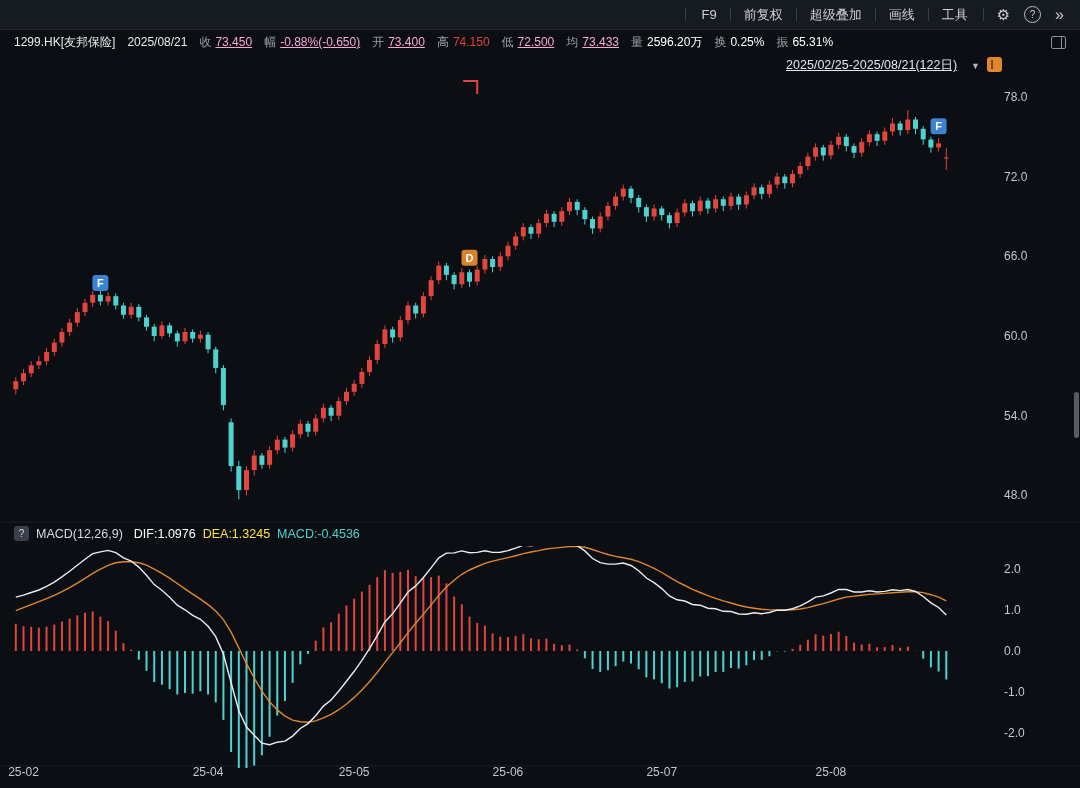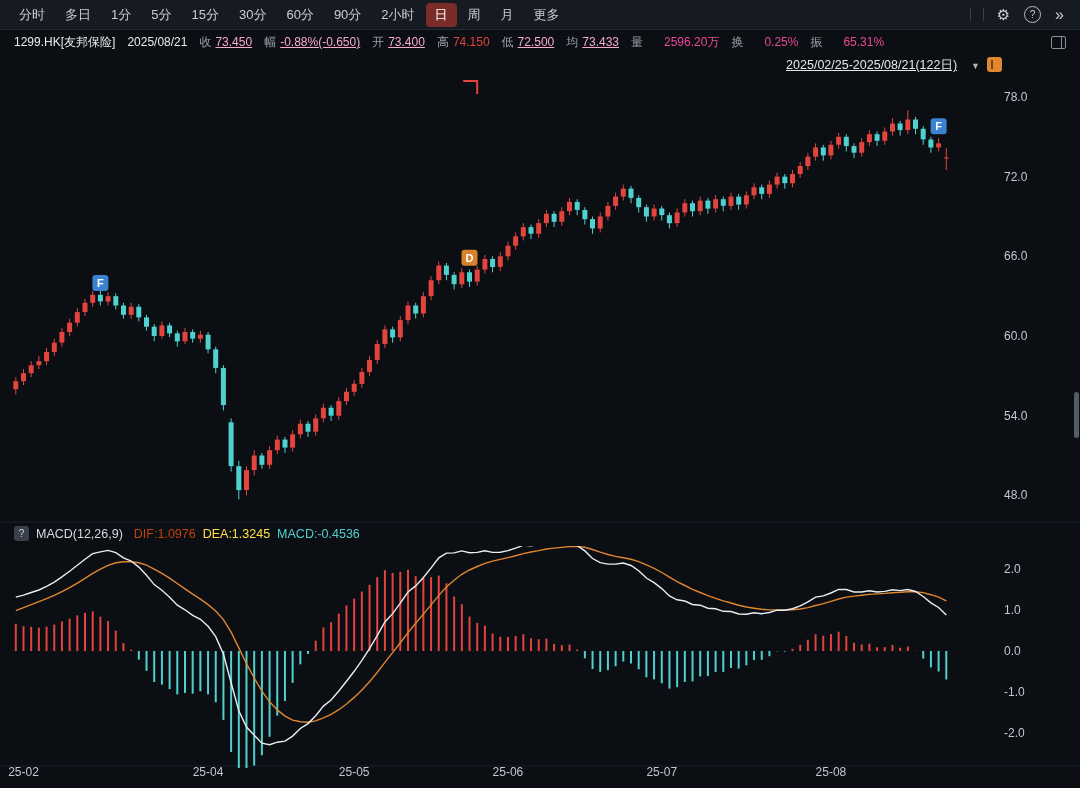--- a/index.html
+++ b/index.html
@@ -30,21 +30,21 @@
   .infobar{
     height:24px;display:flex;align-items:center;gap:12px;
     padding:0 14px;font-size:12px;background:#0b0e13;
   }
   .sym,.date{color:#e8eaee;}
   .fields{display:flex;align-items:center;gap:12px;}
   .fld{display:flex;align-items:center;}
   .lab{color:#9aa0aa;margin-right:4px;}
   .val.up{color:#e2443e;}
   .val.dn{color:#f9a8d4;text-decoration:underline;}
-  .val.flat{color:#ec4899;margin-left:17px;}
+  .val.flat{color:#ffffff;}
   .win-icon{margin-left:auto;width:13px;height:11px;border:1px solid #8a8f98;border-radius:2px;
     position:relative;cursor:pointer;flex:none;}
   .win-icon span{position:absolute;right:3px;top:0;bottom:0;width:0;border-left:1px solid #8a8f98;}
   
   .chart-area{position:relative;width:1080px;height:734px;}
   .chart-area svg{position:absolute;left:0;top:0;}
   .range-ctrl{
     position:absolute;top:3px;right:100px;display:flex;align-items:center;gap:14px;
     font-size:12.5px;color:#e3e6eb;cursor:pointer;
   }
@@ -55,51 +55,47 @@
     background:#e0862f;border-radius:3px;cursor:pointer;
   }
   .flag-icon span{position:absolute;left:4px;top:3px;right:4px;bottom:3px;border-left:2px solid #7a4310;}
   .macd-header{
     position:absolute;left:14px;top:472px;display:flex;align-items:center;gap:7px;
     font-size:12.5px;
   }
   .qbox{width:15px;height:15px;background:#39404c;border-radius:3px;color:#cdd2da;
     display:inline-flex;align-items:center;justify-content:center;font-size:10px;cursor:pointer;}
   .m-name{color:#d5d9e0;margin-right:4px;}
-  .m-dif{color:#c2410c;}
+  .m-dif{color:#ffffff;}
   .m-dea{color:#fde047;}
   .m-macd{color:#4fd1cf;}
   .scroll-thumb{
     position:absolute;right:1px;top:338px;width:5px;height:46px;
     background:#565b64;border-radius:3px;cursor:pointer;
   }
 </style>
 </head>
 <body>
 
 <div class="app">
 
   <header class="toolbar">
-    <div class="tabs">
-        <span class="tab">分时</span>
-        <span class="tab">多日</span>
-        <span class="tab">1分</span>
-        <span class="tab">5分</span>
-        <span class="tab">15分</span>
-        <span class="tab">30分</span>
-        <span class="tab">60分</span>
-        <span class="tab">90分</span>
-        <span class="tab">2小时</span>
-        <span class="tab selected">日</span>
-        <span class="tab">周</span>
-        <span class="tab">月</span>
-        <span class="tab">更多</span>
-      </div>
     <div class="toolbar-right">
       <span class="vsep"></span>
+      <span style="display:flex;align-items:center;">
+          <span class="tool">F9</span>
+          <span class="vsep"></span>
+          <span class="tool">前复权</span>
+          <span class="vsep"></span>
+          <span class="tool">超级叠加</span>
+          <span class="vsep"></span>
+          <span class="tool">画线</span>
+          <span class="vsep"></span>
+          <span class="tool">工具</span>
+        </span>
       <span class="vsep"></span>
       <span class="icon-btn gear">⚙</span>
       <span class="icon-btn">
           <span class="help-circle">?</span>
         </span>
       <span class="icon-btn chev">»</span>
     </div>
   </header>
 
   <div class="infobar">

